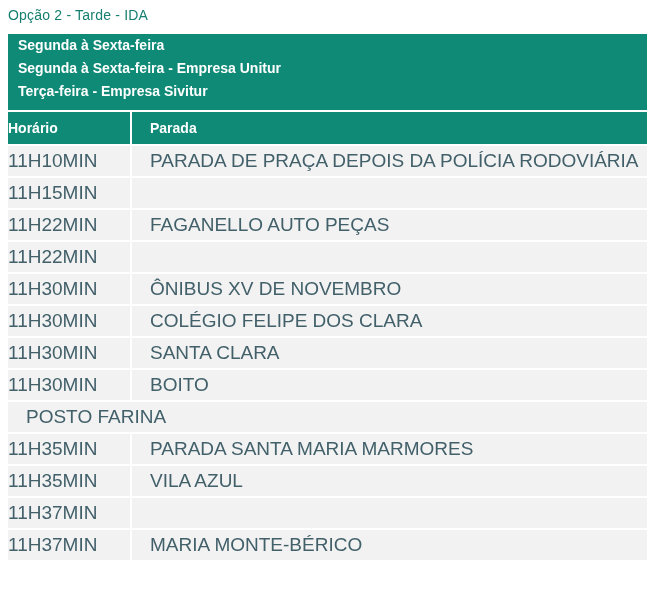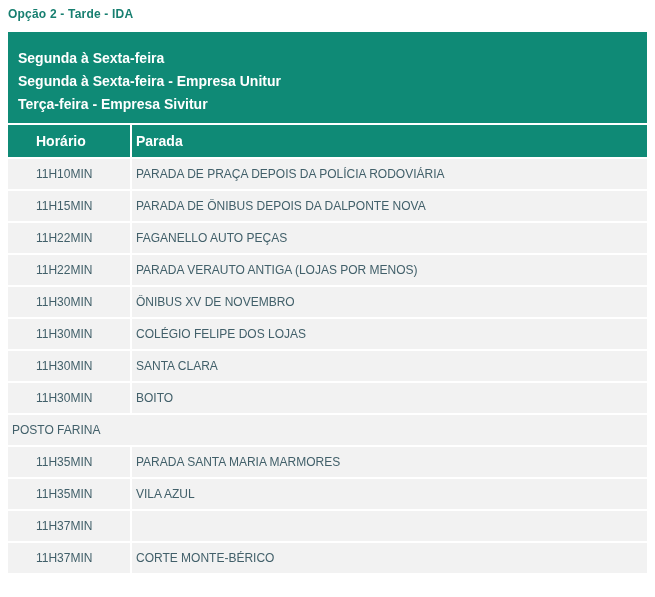--- a/index.html
+++ b/index.html
@@ -5,66 +5,66 @@
   html, body { margin: 0; padding: 0; background: #ffffff; }
   body {
     width: 655px; height: 597px;
     font-family: "Liberation Sans", "DejaVu Sans", sans-serif;
     -webkit-font-smoothing: antialiased;
     overflow: hidden;
   }
   .page { padding: 7px 8px 0 8px; }
   .title {
     margin: 0 0 11px 0;
-    font-size: 12px;
-    font-weight: 700;
+    font-size: 14px;
+    font-weight: 400;
     color: #177f70;
     letter-spacing: 0.2px;
   }
   .banner {
     background: #0f8a76;
     color: #ffffff;
     font-size: 14px;
     font-weight: 700;
-    padding: 15px 10px 7px 10px;
+    padding: 0 10px 7px 10px;
   }
   .banner .line { line-height: 23px; white-space: nowrap; }
   .table { width: 639px; }
   .thead {
     display: flex;
     background: #0f8a76;
     margin-top: 2px;
     height: 32px;
     align-items: center;
     color: #ffffff;
     font-size: 14px;
     font-weight: 700;
   }
   .tr {
     display: flex;
     background: #f2f2f2;
     margin-top: 2px;
     height: 30px;
     align-items: center;
     color: #42606a;
-    font-size: 12px;
+    font-size: 19px;
   }
   .col-time {
     flex: 0 0 124px;
     box-sizing: border-box;
-    padding-left: 28px;
+    padding-left: 0;
     border-right: 2px solid #ffffff;
     align-self: stretch;
     display: flex;
     align-items: center;
     white-space: nowrap;
   }
   .col-stop {
     flex: 1;
-    padding-left: 4px;
+    padding-left: 18px;
     white-space: nowrap;
     overflow: hidden;
   }
 </style>
 </head>
 <body>
 
 <div class="page">
 
   <h2 class="title">Opção 2 - Tarde - IDA</h2>
@@ -83,42 +83,40 @@
     </div>
 
     <div id="table-body">
       <div class="tr">
         <div class="col-time">11H10MIN</div>
         <div class="col-stop">PARADA DE PRAÇA DEPOIS DA POLÍCIA RODOVIÁRIA</div>
       </div>
 
       <div class="tr">
         <div class="col-time">11H15MIN</div>
-        <div class="col-stop">PARADA DE ÔNIBUS DEPOIS DA DALPONTE NOVA</div>
       </div>
 
 
       <div class="tr">
         <div class="col-time">11H22MIN</div>
         <div class="col-stop">FAGANELLO AUTO PEÇAS</div>
       </div>
 
       <div class="tr">
         <div class="col-time">11H22MIN</div>
-        <div class="col-stop">PARADA VERAUTO ANTIGA (LOJAS POR MENOS)</div>
       </div>
 
       <div class="tr">
         <div class="col-time">11H30MIN</div>
         <div class="col-stop">ÔNIBUS XV DE NOVEMBRO</div>
       </div>
 
       <div class="tr">
         <div class="col-time">11H30MIN</div>
-        <div class="col-stop">COLÉGIO FELIPE DOS LOJAS</div>
+        <div class="col-stop">COLÉGIO FELIPE DOS CLARA</div>
       </div>
 
       <div class="tr">
         <div class="col-time">11H30MIN</div>
         <div class="col-stop">SANTA CLARA</div>
       </div>
 
       <div class="tr">
         <div class="col-time">11H30MIN</div>
         <div class="col-stop">BOITO</div>
@@ -137,18 +135,18 @@
         <div class="col-time">11H35MIN</div>
         <div class="col-stop">VILA AZUL</div>
       </div>
 
       <div class="tr">
         <div class="col-time">11H37MIN</div>
       </div>
 
       <div class="tr">
         <div class="col-time">11H37MIN</div>
-        <div class="col-stop">CORTE MONTE-BÉRICO</div>
+        <div class="col-stop">MARIA MONTE-BÉRICO</div>
       </div>
     </div>
 
   </div>
 </div>
 
 </body></html>

